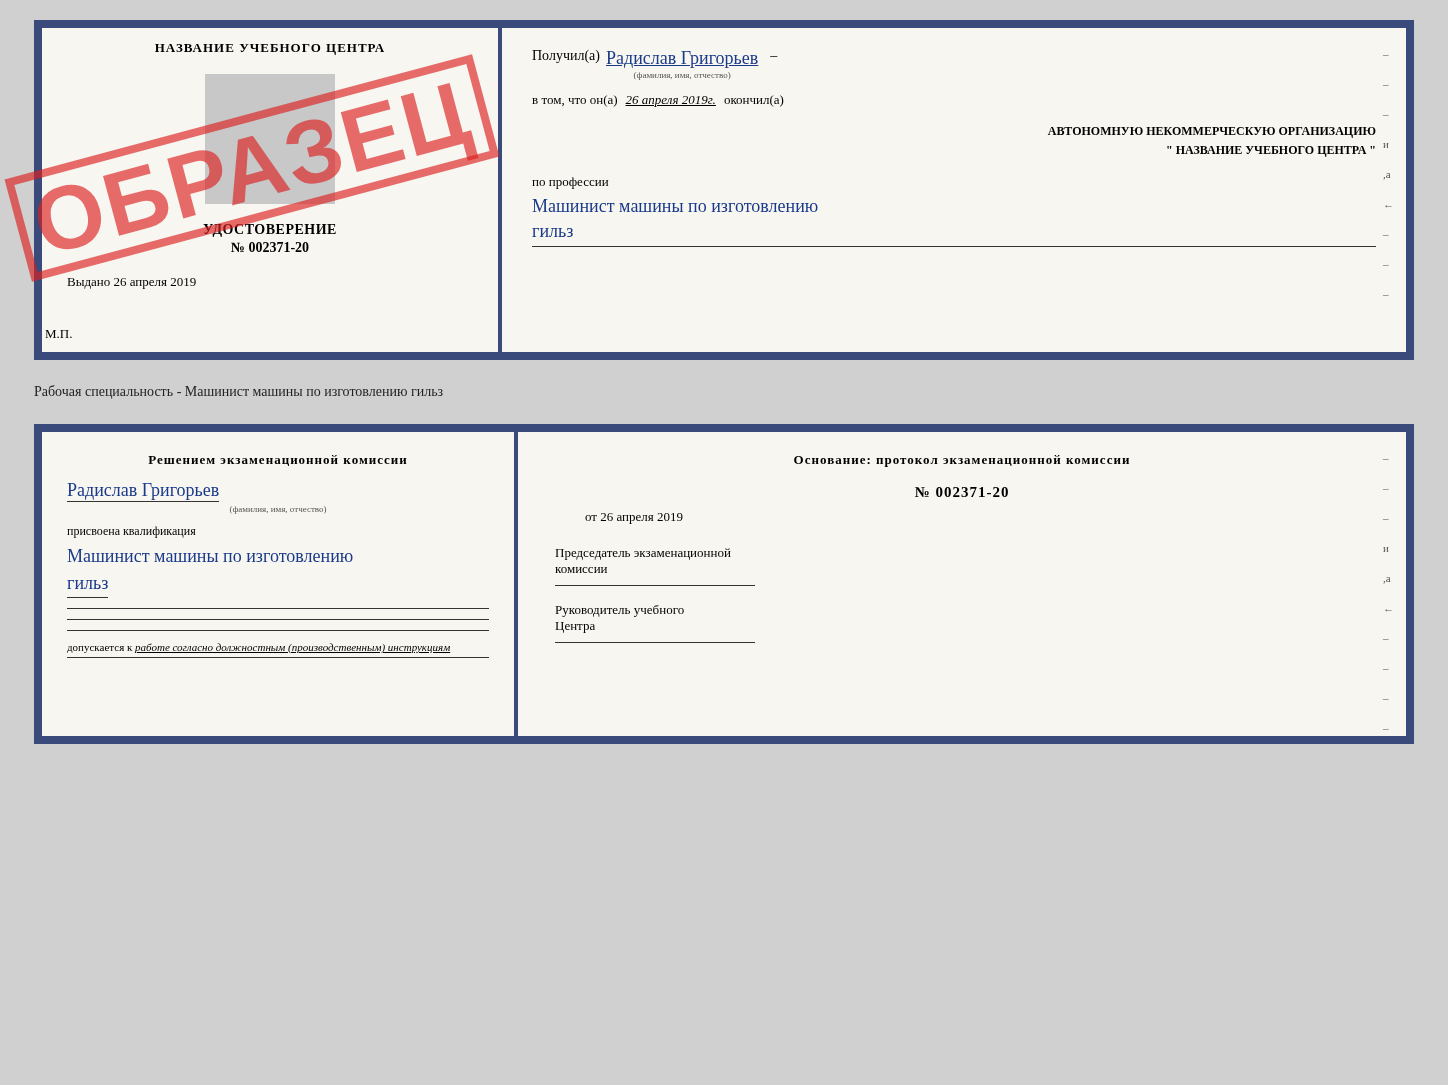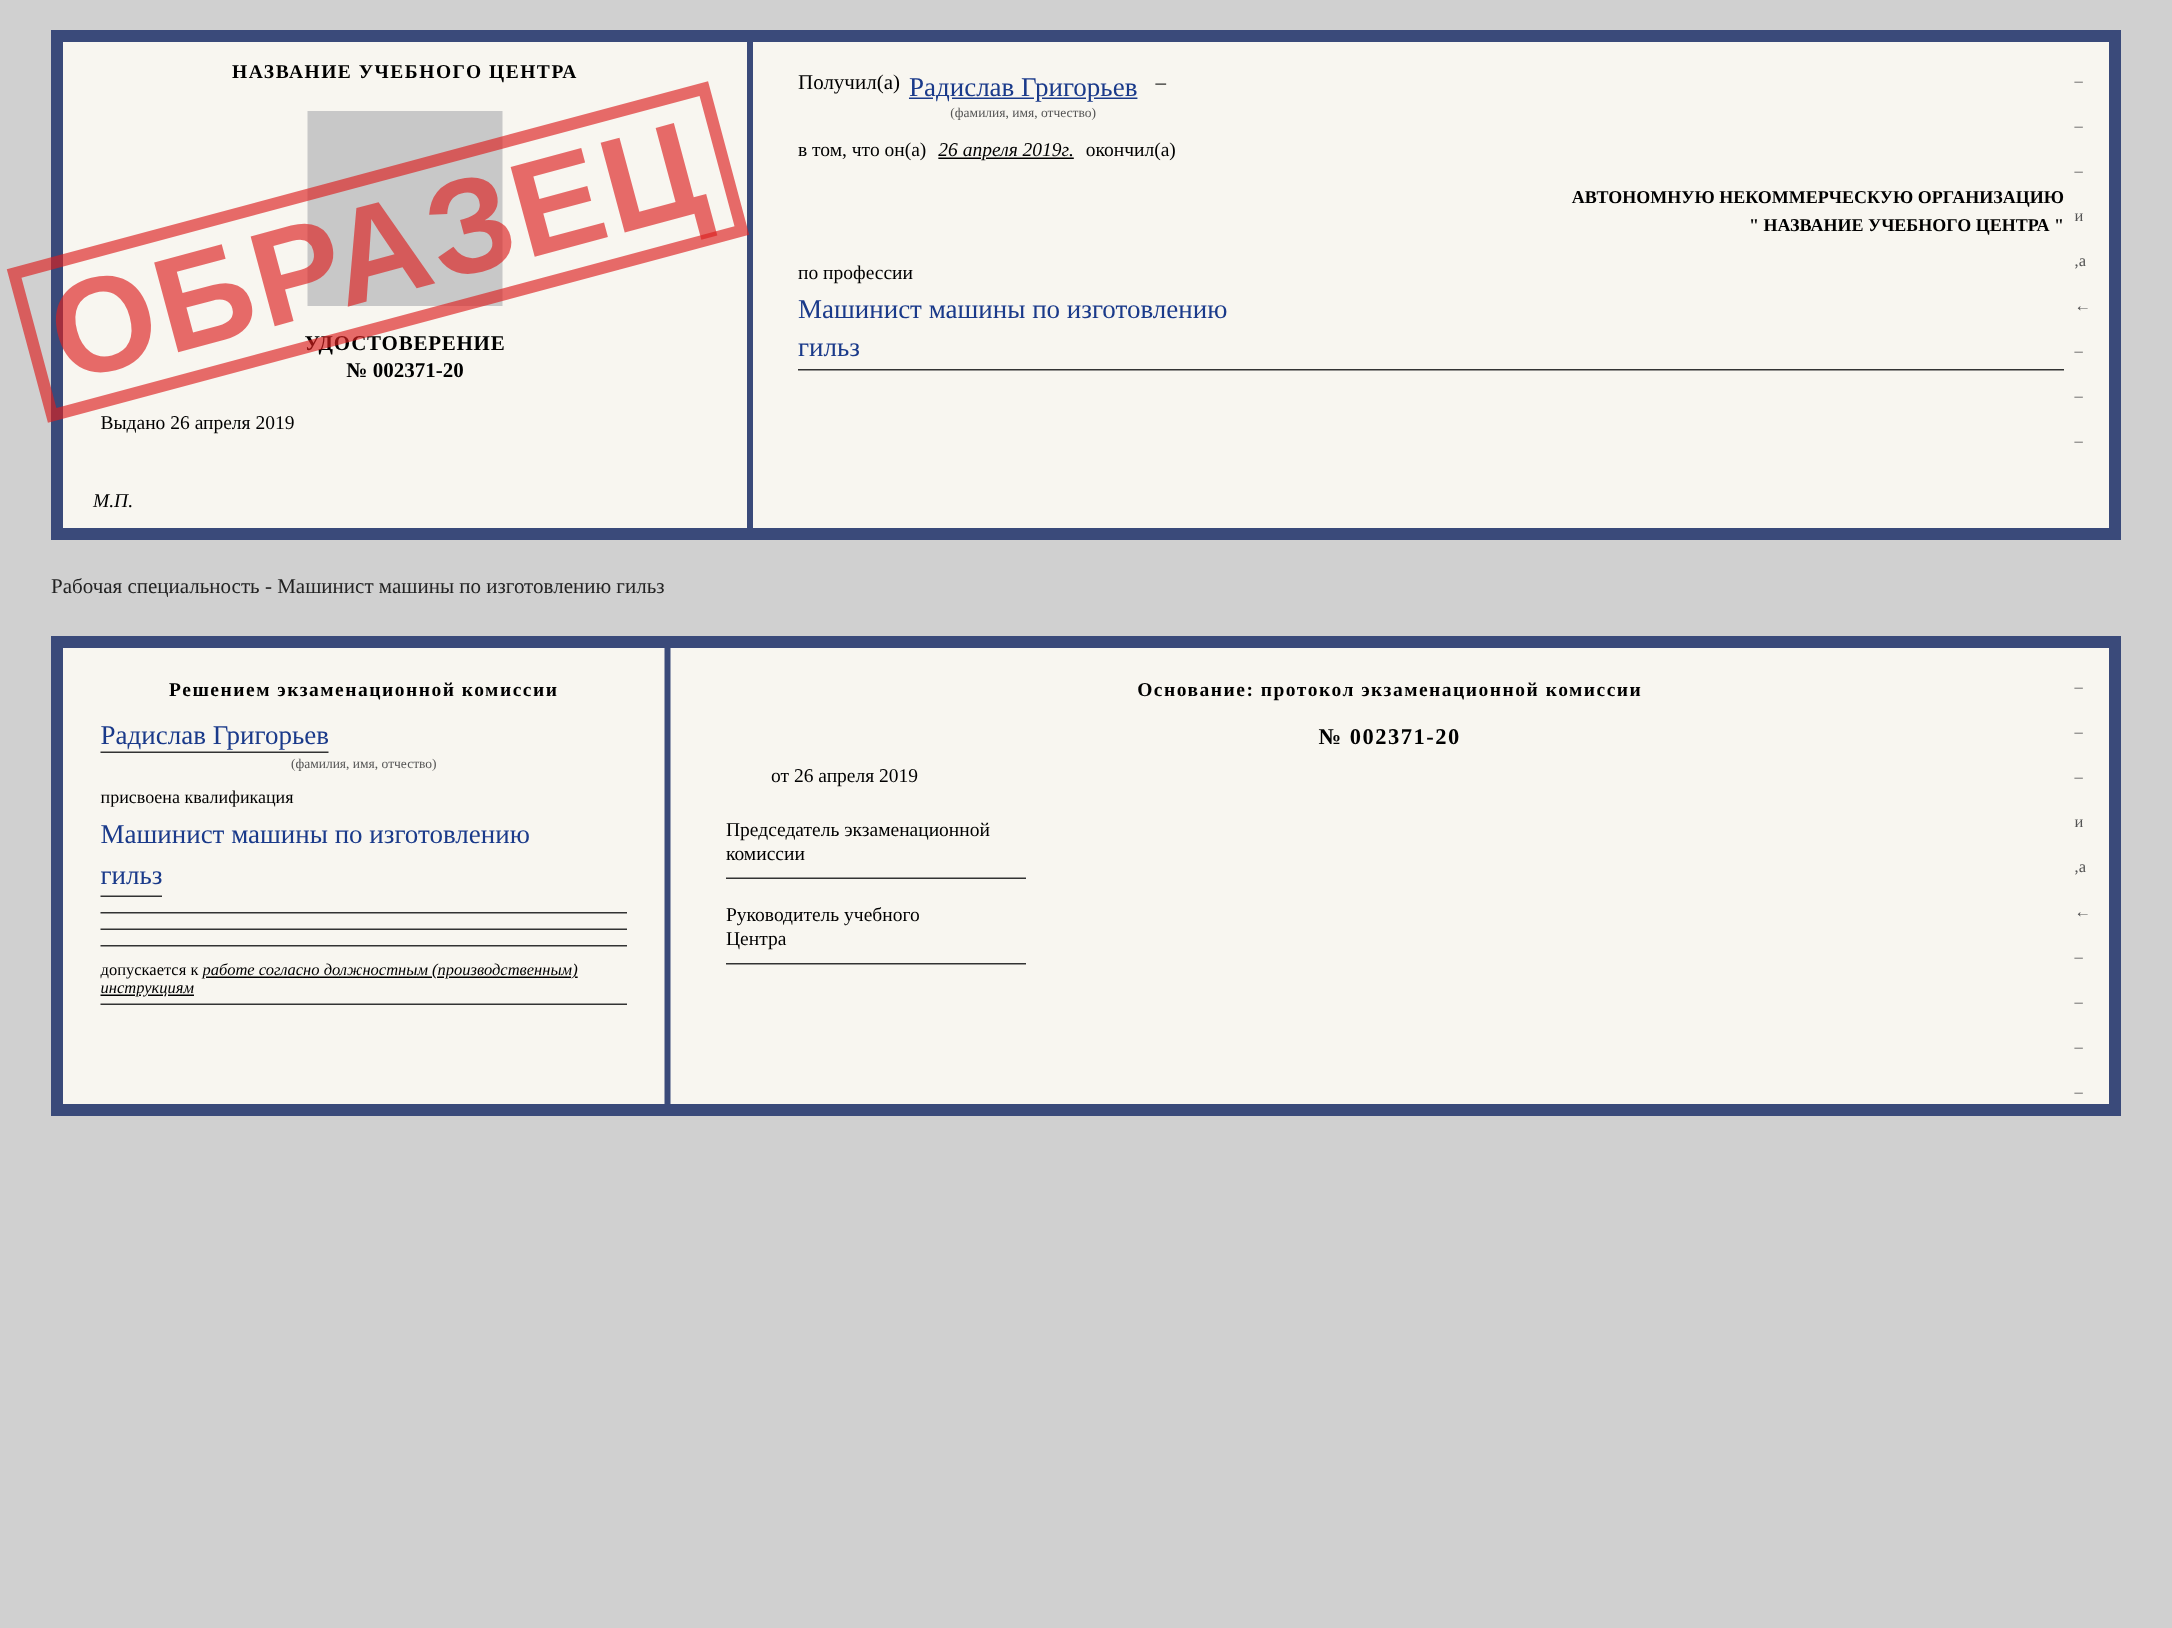--- a/index.html
+++ b/index.html
@@ -72,23 +72,22 @@
 
     .vydano-row {
       font-size: 13px;
       margin-top: 18px;
       align-self: flex-start;
     }
 
     .mp-label {
       position: absolute;
       bottom: 10px;
-      left: 20px;
-      font-size: 13px;
-      font-style: italic;
+      left: 3px;
+      font-size: 13px;
     }
 
     
     .obrazets-stamp {
       position: absolute;
       top: 30px;
       left: 20px;
       width: 380px;
       height: 220px;
       display: flex;
@@ -205,21 +204,21 @@
     
     .bottom-cert {
       display: flex;
       border: 8px solid #3a4a7a;
       background: #f8f6f0;
       position: relative;
       min-height: 320px;
     }
 
     .bottom-left {
-      width: 405px;
+      width: 476px;
       border-right: 4px solid #3a4a7a;
       padding: 20px 25px;
       position: relative;
     }
 
     .resheniem-title {
       font-size: 13px;
       font-weight: bold;
       text-align: center;
       letter-spacing: 1px;

